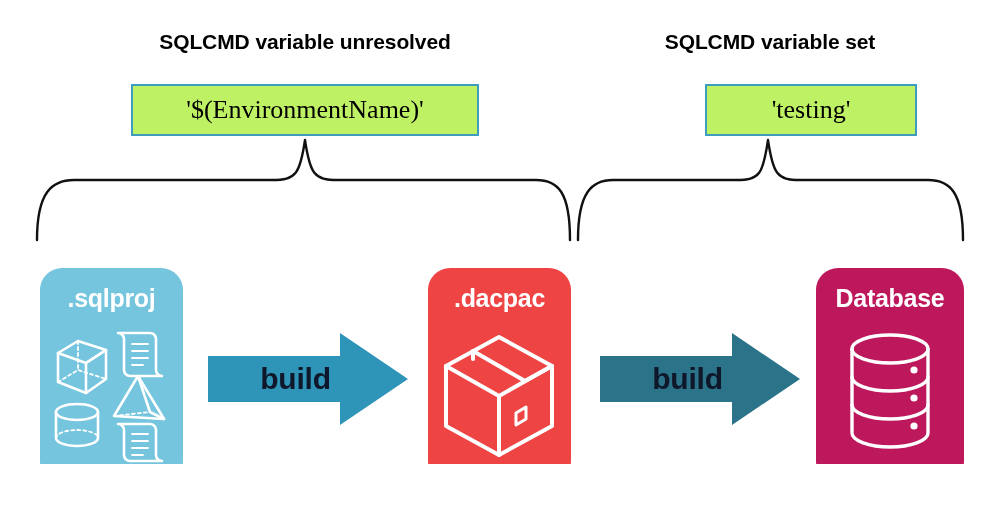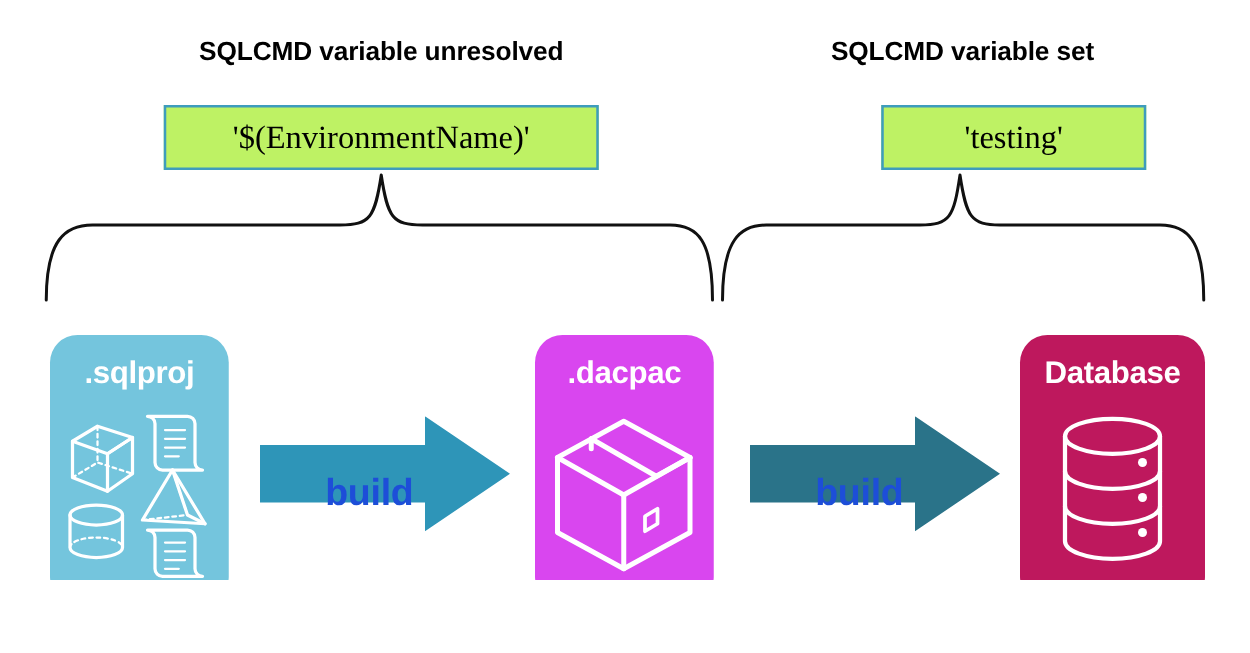--- a/index.html
+++ b/index.html
@@ -82,40 +82,40 @@
   }
   .card-art {
     position: absolute;
     left: 0;
     top: 52px;
     width: 100%;
     height: 150px;
   }
 
   #card-sqlproj  { left: 40px;  top: 268px; width: 143px; height: 215px; background: #74c5dd; }
-  #card-dacpac   { left: 428px; top: 268px; width: 143px; height: 215px; background: #d946ef; }
+  #card-dacpac   { left: 428px; top: 268px; width: 143px; height: 215px; background: #ef4444; }
   #card-database { left: 816px; top: 268px; width: 148px; height: 215px; background: #be185d; }
 
   
   .arrow {
     position: absolute;
   }
   .arrow-label {
     position: absolute;
     left: 0;
-    top: 16px;
+    top: 0;
     width: 100%;
     height: 100%;
     display: flex;
     align-items: center;
     justify-content: center;
     font-family: "Liberation Sans", sans-serif;
     font-weight: bold;
     font-size: 30px;
-    color: #1d4ed8;
+    color: #0f172a;
     letter-spacing: -0.2px;
     padding-right: 40px;
     box-sizing: border-box;
     pointer-events: none;
     padding-left: 15px;
   }
   #arrow-build  { left: 208px; top: 333px; width: 200px; height: 92px; }
   #arrow-deploy { left: 600px; top: 333px; width: 200px; height: 92px; }
 </style>
 </head>

